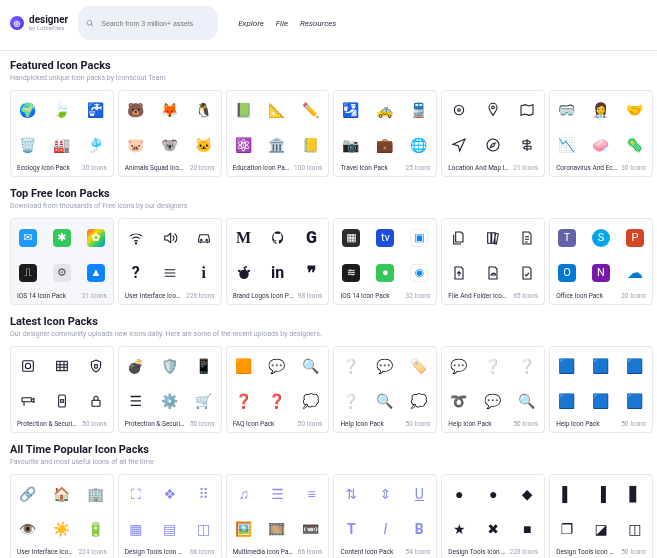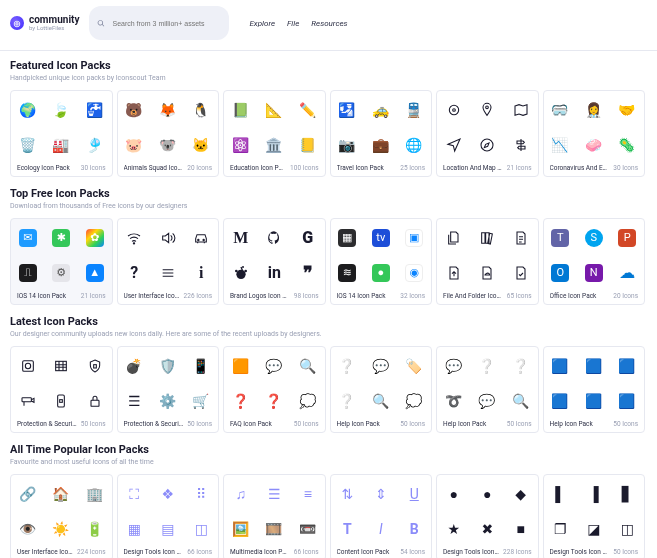--- a/index.html
+++ b/index.html
@@ -43,21 +43,21 @@
     padding:4px 8px;height:34px;
   }
   .search svg{width:9px;height:9px;fill:#7d839c;}
   .search input{
     border:none;background:transparent;outline:none;
     font-size:7px;color:#555;width:100%;
   }
   .navlinks{display:flex;gap:12px;font-size:8px;color:#2c2f45;margin-left:10px;font-style:italic;}
   .navlinks span{cursor:pointer;}
   
-  .section{padding:8px 12px 2px 10px;}
+  .section{padding:8px 4px 2px 10px;}
   .sec-title{font-size:11px;font-weight:700;margin-bottom:2px;}
   .sec-sub{font-size:7px;color:var(--muted);margin-bottom:8px;}
   .grid{display:flex;gap:4px;}
   .pack{
     flex:1 1 0;
     border:1px solid var(--line);
     border-radius:4px;
     padding:5px 6px 4px 6px;
     display:flex;flex-direction:column;
     min-width:0;
@@ -100,21 +100,21 @@
   .solid .ic{color:#1a1a2c;}
   .pastel .ic{filter:saturate(1.1);}
 </style>
 </head>
 <body>
 
 <header class="topbar">
   <div class="brand">
     <div class="brand-logo">◎</div>
     <div class="brand-text">
-      <span class="brand-name">community</span>
+      <span class="brand-name">designer</span>
       <span class="brand-sub">by LottieFiles</span>
     </div>
   </div>
   <div class="search">
     <svg viewBox="0 0 24 24">
         <path d="M10 2a8 8 0 105.3 14l5 5 1.4-1.4-5-5A8 8 0 0010 2zm0 2a6 6 0 110 12 6 6 0 010-12z"></path>
       </svg>
     <input placeholder="Search from 3 million+ assets" style="">
   </div>
   <nav class="navlinks">

